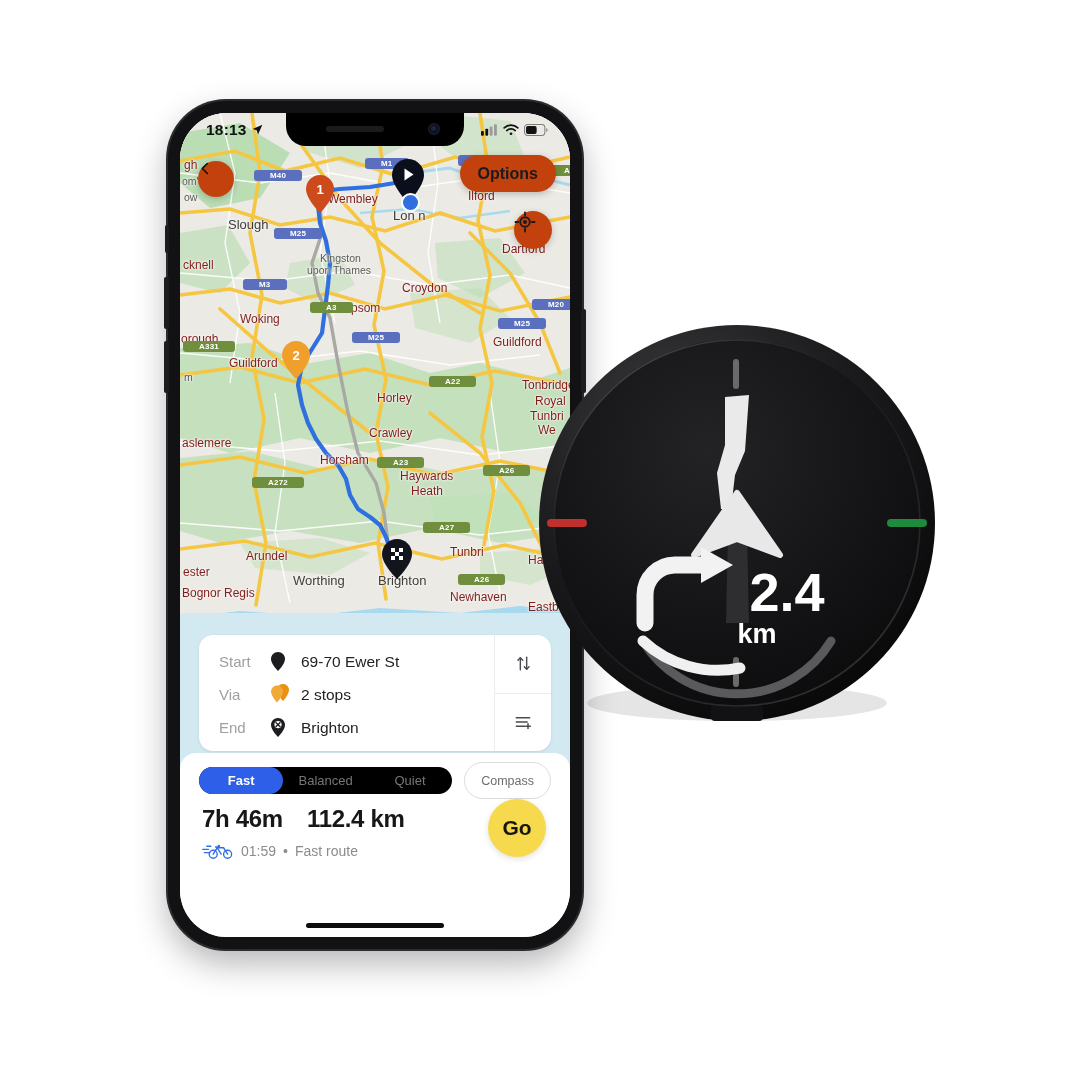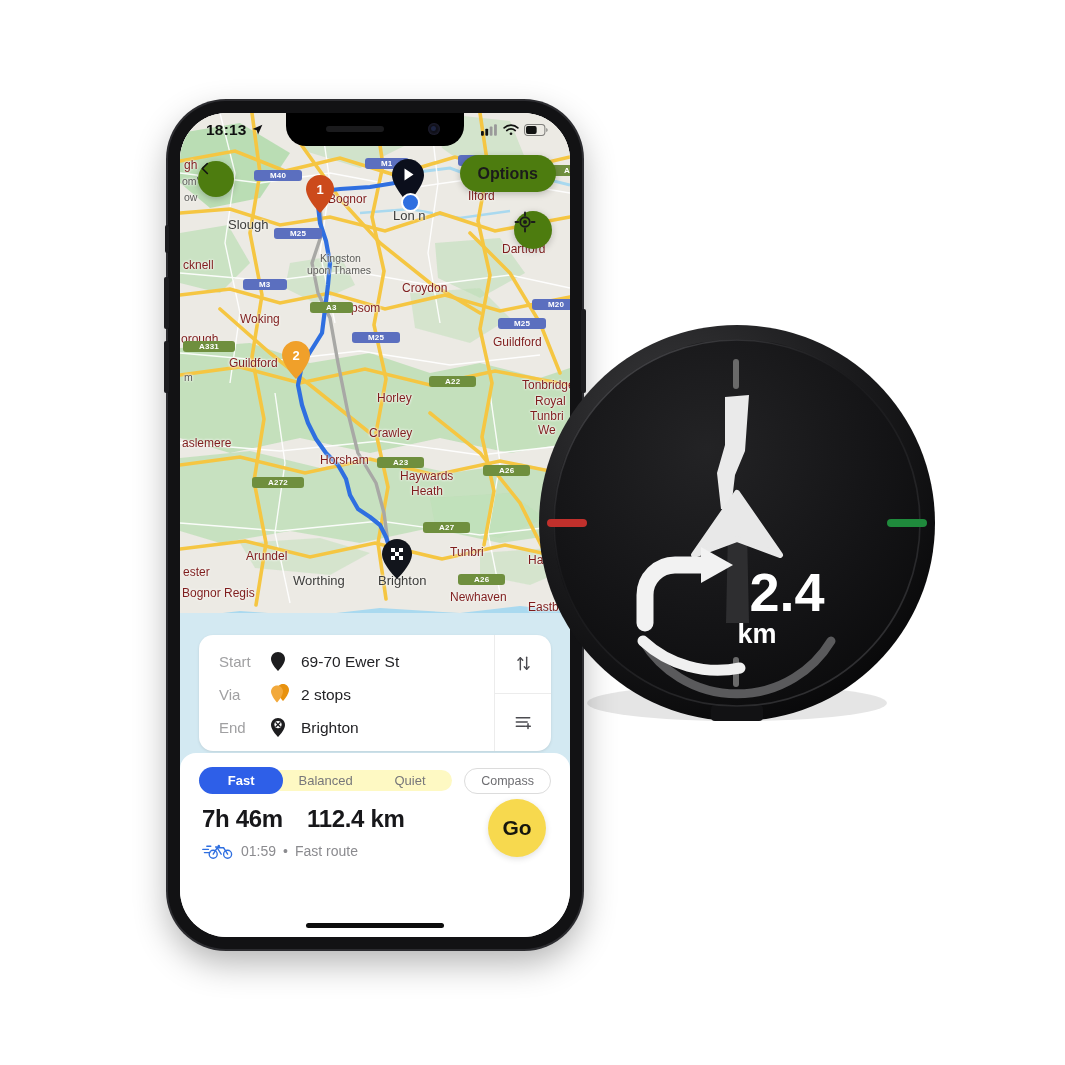--- a/index.html
+++ b/index.html
@@ -68,21 +68,21 @@
   .maplabel.city{font-size:13px;color:#3d3d3b;}
   .shield{
     position:absolute;font-size:8px;color:#fff;font-weight:bold;
     padding:1px 16px;border-radius:3px;letter-spacing:.2px;
   }
   .shield.m{background:#5b6fbf;}
   .shield.a{background:#6f8f3e;}
 
   
   .map-btn{
-    position:absolute;background:#4d7c0f;border-radius:999px;
+    position:absolute;background:#c2410c;border-radius:999px;
     box-shadow:0 2px 7px rgba(0,0,0,.22);
     display:flex;align-items:center;justify-content:center;z-index:20;
   }
   .back-btn{left:18px;top:48px;width:36px;height:36px;}
   .options-btn{right:14px;top:42px;height:37px;padding:0 18px;
     font-size:16px;font-weight:bold;color:#1b1b1b;}
   .locate-btn{right:18px;top:98px;width:38px;height:38px;}
 
   
   .pin{position:absolute;z-index:15;}
@@ -109,30 +109,30 @@
 
   .white-panel{
     position:absolute;left:0;right:0;top:140px;bottom:0;background:#fff;
     border-top-left-radius:16px;border-top-right-radius:16px;
   }
   .tabrow{
     position:absolute;left:19px;right:19px;top:14px;height:27px;
     display:flex;align-items:center;gap:12px;
   }
   .segmented{
-    flex:1;height:21px;background:#fef9c3;border-radius:999px;
+    flex:1;height:27px;background:#000000;border-radius:999px;
     display:flex;align-items:center;position:relative;
   }
   .seg{
     flex:1;height:27px;display:flex;align-items:center;justify-content:center;
     font-size:13px;color:#77777a;border-radius:999px;box-sizing:border-box;
   }
   .seg.active{background:#2e5fe8;color:#fff;font-weight:bold;}
   .compass-btn{
-    height:26px;padding:0 16px;border:1px solid #dcdcdc;border-radius:999px;
+    height:37px;padding:0 16px;border:1px solid #dcdcdc;border-radius:999px;
     display:flex;align-items:center;justify-content:center;
     font-size:12.5px;color:#6e6e72;background:#fff;box-sizing:border-box;
   }
   .stats{position:absolute;left:22px;top:52px;}
   .stats-main{display:flex;align-items:baseline;gap:24px;}
   .stat-time{font-size:24px;font-weight:bold;color:#17171a;letter-spacing:-.3px;}
   .stat-dist{font-size:24px;font-weight:bold;color:#17171a;letter-spacing:-.3px;}
   .stat-sub{display:flex;align-items:center;gap:7px;margin-top:10px;}
   .stat-sub-txt{font-size:14px;color:#8b8b8f;}
   .go-btn{
@@ -221,21 +221,21 @@
 
           <path d="M228 62 L215 70 L190 74 L160 76 L142 78 L138 92 L140 110 L146 128 L150 150 L148 172 L145 196 L142 220 L132 236 L122 252 L118 272 L122 292 L128 310 L136 326 L146 340 L158 352 L166 366 L170 382 L178 396 L190 404 L200 412 L206 424 L210 436" stroke="#2f6fe0" stroke-width="4.2" fill="none" stroke-linecap="round" stroke-linejoin="round"></path>
         </svg>
 
         <div id="map-labels">
             <div class="maplabel big" style="left: 167px; top: 20px;">Watford</div>
             <div class="maplabel big" style="left: 4px; top: 45px;">gh</div>
             <div class="maplabel " style="left: 2px; top: 62px;">om'</div>
             <div class="maplabel " style="left: 4px; top: 78px;">ow</div>
             <div class="maplabel city" style="left: 48px; top: 104px;">Slough</div>
-            <div class="maplabel big" style="left: 148px; top: 79px;">Bognor</div>
+            <div class="maplabel big" style="left: 148px; top: 79px;">Wembley</div>
             <div class="maplabel city" style="left: 213px; top: 95px;">Lon  n</div>
             <div class="maplabel big" style="left: 288px; top: 76px;">Ilford</div>
             <div class="maplabel big" style="left: 322px; top: 129px;">Dartford</div>
             <div class="maplabel big" style="left: 3px; top: 145px;">cknell</div>
             <div class="maplabel " style="left: 140px; top: 139px;">Kingston</div>
             <div class="maplabel " style="left: 127px; top: 151px;">upon Thames</div>
             <div class="maplabel big" style="left: 222px; top: 168px;">Croydon</div>
             <div class="maplabel big" style="left: 163px; top: 188px;">Epsom</div>
             <div class="maplabel big" style="left: 60px; top: 199px;">Woking</div>
             <div class="maplabel big" style="left: 1px; top: 219px;">orough</div>

